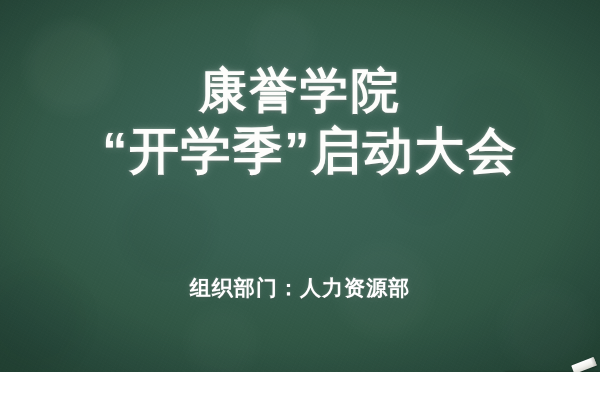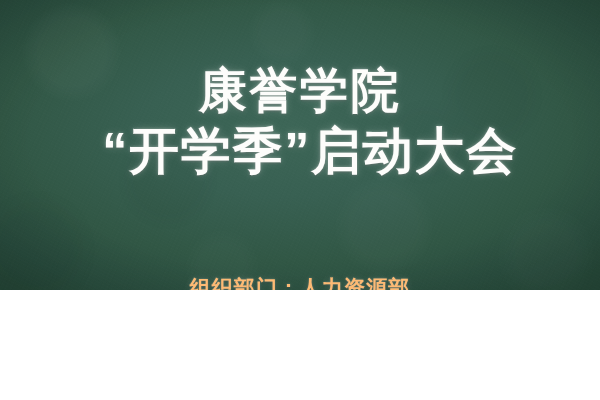--- a/index.html
+++ b/index.html
@@ -11,21 +11,21 @@
   }
 
   body {
     font-family: "Liberation Sans", "DejaVu Sans", sans-serif;
   }
 
   
   #slide {
     position: relative;
     width: 600px;
-    height: 290px;
+    height: 372px;
     overflow: hidden;
     background-color: #2f5a4a;
   }
 
   
   .board-base {
     position: absolute;
     inset: 0;
     background:
       radial-gradient(ellipse 72% 70% at 48% 44%,
@@ -121,21 +121,21 @@
     letter-spacing: 0.035em;
     padding-left: 20px;
   }
 
   .subtitle {
     position: absolute;
     left: 0;
     right: 0;
     top: 274px;
     text-align: center;
-    color: #fdba74;
+    color: #ffffff;
     font-size: 21px;
     font-weight: bold;
     letter-spacing: 0.05em;
     white-space: nowrap;
     text-shadow:
       0 0 2px rgba(255,255,255,0.32),
       0 0 7px rgba(255,255,255,0.14),
       0 1px 2px rgba(0,0,0,0.28);
   }
 

